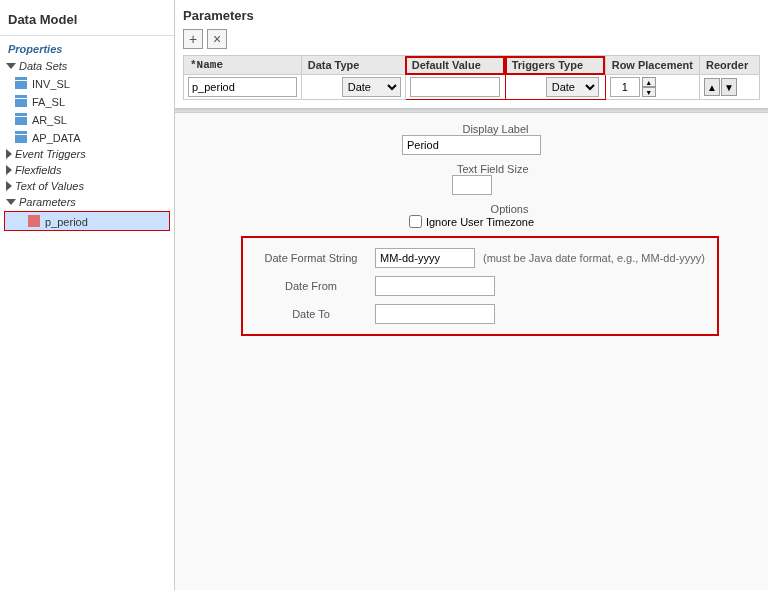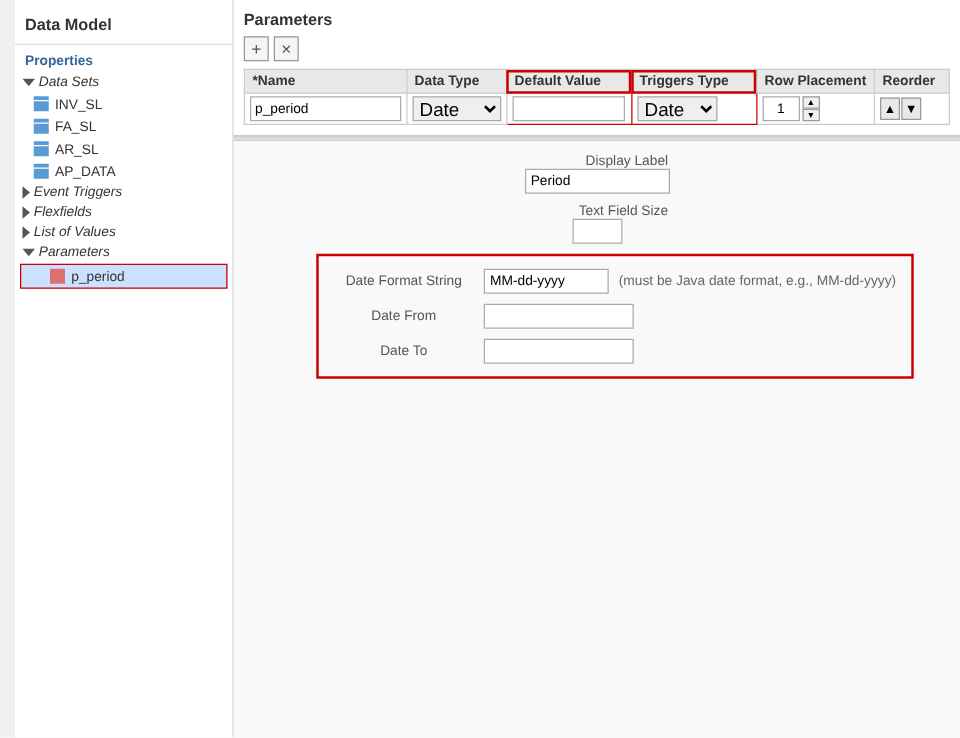--- a/index.html
+++ b/index.html
@@ -21,37 +21,37 @@
     }
 
     
     .sidebar {
       width: 175px;
       background: #fff;
       border-right: 1px solid #ccc;
       padding: 8px 0;
       overflow-y: auto;
       flex-shrink: 0;
-      margin-left: 12px;
     }
 
     .sidebar-title {
       font-size: 13px;
       font-weight: bold;
       color: #333;
       padding: 4px 8px 8px 8px;
       border-bottom: 1px solid #ddd;
       margin-bottom: 4px;
     }
 
     .sidebar-section-label {
       color: #336699;
       font-size: 11px;
       padding: 3px 8px;
       font-weight: bold;
+      font-style: italic;
     }
 
     .sidebar-item {
       display: flex;
       align-items: flex-end;
       padding: 2px 6px 2px 14px;
       cursor: pointer;
       color: #333;
       font-size: 11px;
     }
@@ -188,23 +188,24 @@
     }
 
     .params-table td {
       border: 1px solid #ccc;
       padding: 2px 4px;
       vertical-align: middle;
     }
 
     select.inline-select {
       border: 1px solid #aaa;
-      font-size: 15px;
+      font-size: 11px;
       padding: 1px;
       height: 20px;
+      margin-left: 36px;
     }
 
     input.inline-input {
       border: 1px solid #aaa;
       font-size: 11px;
       padding: 1px 3px;
       height: 20px;
       width: 100%;
     }
 
@@ -286,21 +287,21 @@
       color: #555;
       font-size: 11px;
       flex-shrink: 0;
     }
 
     .form-input {
       border: 1px solid #aaa;
       font-size: 11px;
       padding: 2px 4px;
       height: 20px;
-      width: 116px;
+      width: 139px;
     }
 
     .form-input-small {
       width: 40px;
     }
 
     .date-form-row {
       display: flex;
       align-items: center;
       margin-bottom: 8px;
@@ -380,21 +381,21 @@
       <span>Event Triggers</span>
     </div>
 
     <div class="tree-node">
       <span class="triangle-right"></span>
       <span>Flexfields</span>
     </div>
 
     <div class="tree-node">
       <span class="triangle-right"></span>
-      <span>List of Values</span>
+      <span>Text of Values</span>
     </div>
 
     <div class="tree-node">
       <span class="triangle-down"></span>
       <span>Parameters</span>
     </div>
     <div class="sidebar-item selected param-selected" style="padding-left: 22px; margin: 1px 4px;">
       <span class="icon">
         <div class="icon-param"></div>
       </span>
@@ -408,21 +409,21 @@
     <div class="top-panel">
       <div class="panel-title">Parameters</div>
       <div class="toolbar">
         <button class="toolbar-btn">+</button>
         <button class="toolbar-btn">×</button>
       </div>
 
       <table class="params-table">
         <thead>
           <tr>
-            <th style="min-width:80px;">*Name</th>
+            <th style="min-width:80px;font-family:Liberation Mono, monospace;">*Name</th>
             <th style="min-width:80px;">Data Type</th>
             <th style="min-width:100px; outline: 2px solid #cc0000; outline-offset:-2px;">Default Value</th>
             <th style="min-width:100px; outline: 2px solid #cc0000; outline-offset:-2px;">Triggers Type</th>
             <th style="min-width:80px;">Row Placement</th>
             <th style="min-width:60px;">Reorder</th>
           </tr>
         </thead>
         <tbody>
           <tr>
             <td>
@@ -471,20 +472,27 @@
       <div class="form-row">
         <div class="form-label">Display Label</div>
         <input class="form-input" type="text" value="Period" style="">
       </div>
 
       <div class="form-row">
         <div class="form-label">Text Field Size</div>
         <input class="form-input form-input-small" type="text" style="">
       </div>
 
+      <div class="form-row">
+        <div class="form-label">Options</div>
+        <label class="checkbox-label">
+          <input type="checkbox" style="">
+          <span>Ignore User Timezone</span>
+        </label>
+      </div>
 
       <div style="margin-left: 50px; margin-top: 4px;">
         <div style="border: 2px solid #cc0000; padding: 10px 12px; display: inline-block; min-width: 460px;">
 
           
           <div class="date-form-row">
             <div class="date-form-label">Date Format String</div>
             <input class="form-input" type="text" style="width: 100px;" value="MM-dd-yyyy">
             <span class="date-hint">(must be Java date format, e.g., MM-dd-yyyy)</span>
           </div>

